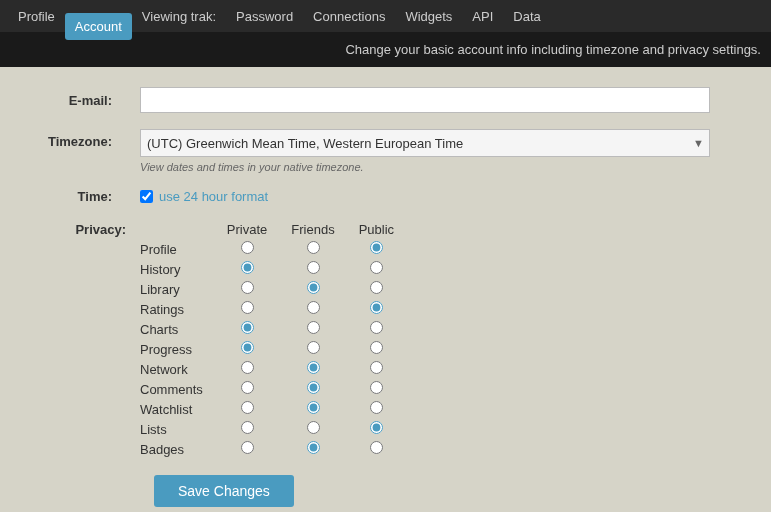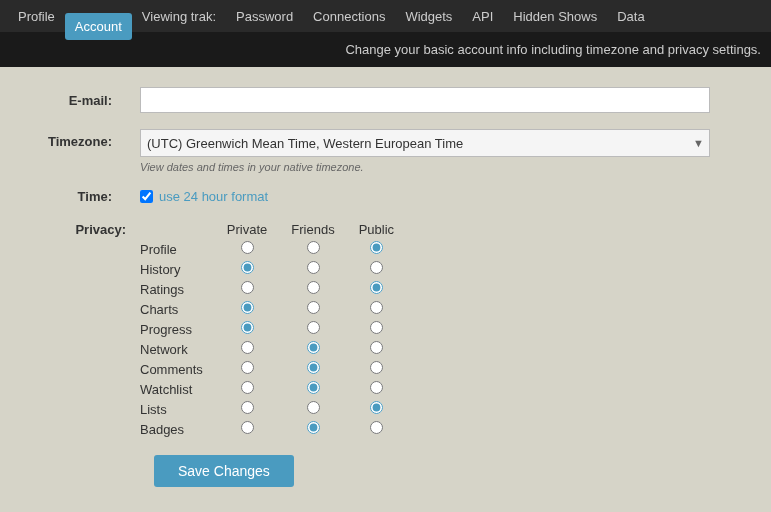--- a/index.html
+++ b/index.html
@@ -179,21 +179,20 @@
 <body>
 
 <nav class="top-nav">
 <a href="#">Profile</a>
     <a href="#" class="active">Account</a>
     <a href="#">Viewing trak:</a>
     <a href="#">Password</a>
     <a href="#">Connections</a>
     <a href="#">Widgets</a>
     <a href="#">API</a>
-    <a href="#">Hidden Shows</a>
     <a href="#">Data</a>
   </nav>
 
 <div class="banner">
   <span>Change your basic account info including timezone and privacy settings.</span>
 </div>
 
 <div class="main-content">
 
   <div class="form-row">
@@ -245,20 +244,26 @@
               <td><input type="radio" name="privacy_profile" value="Friends" style=""></td>
               <td><input type="radio" name="privacy_profile" value="Public" checked="" style=""></td>
             </tr>
             <tr>
               <td class="row-label">History</td>
               <td><input type="radio" name="privacy_history" value="Private" checked="" style=""></td>
               <td><input type="radio" name="privacy_history" value="Friends" style=""></td>
               <td><input type="radio" name="privacy_history" value="Public" style=""></td>
             </tr>
             <tr>
+              <td class="row-label">Library</td>
+              <td><input type="radio" name="privacy_library" value="Private" style=""></td>
+              <td><input type="radio" name="privacy_library" value="Friends" checked="" style=""></td>
+              <td><input type="radio" name="privacy_library" value="Public" style=""></td>
+            </tr>
+            <tr>
               <td class="row-label">Ratings</td>
               <td><input type="radio" name="privacy_ratings" value="Private" style=""></td>
               <td><input type="radio" name="privacy_ratings" value="Friends" style=""></td>
               <td><input type="radio" name="privacy_ratings" value="Public" checked="" style=""></td>
             </tr>
             <tr>
               <td class="row-label">Charts</td>
               <td><input type="radio" name="privacy_charts" value="Private" checked="" style=""></td>
               <td><input type="radio" name="privacy_charts" value="Friends" style=""></td>
               <td><input type="radio" name="privacy_charts" value="Public" style=""></td>

